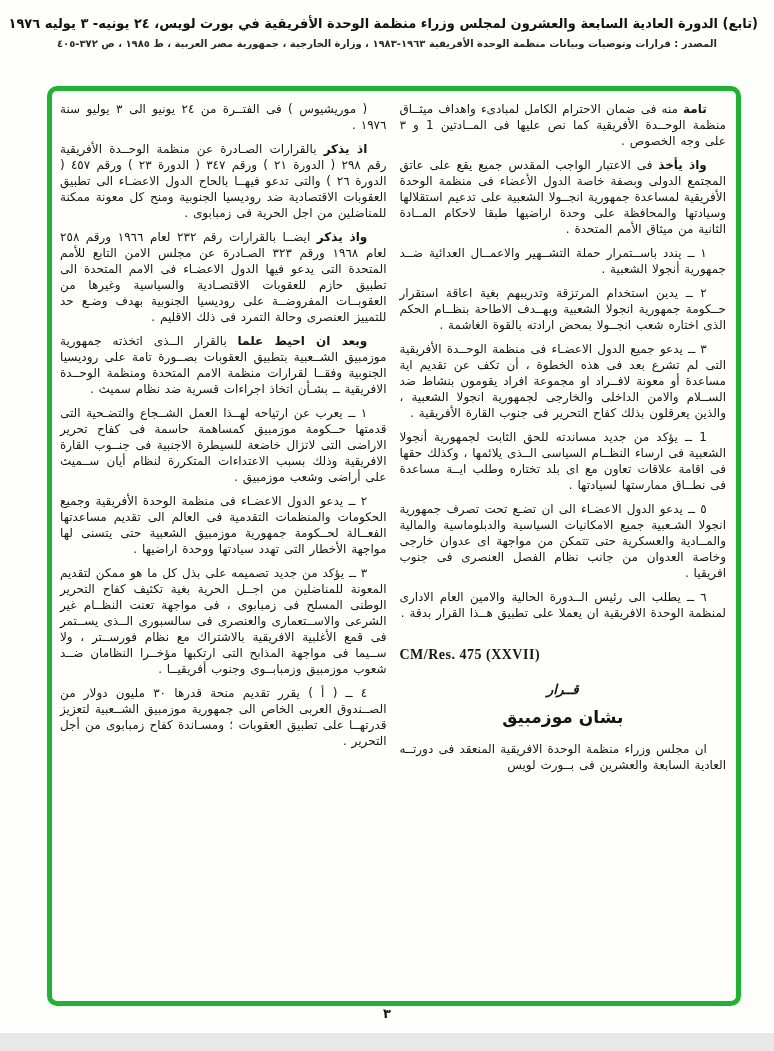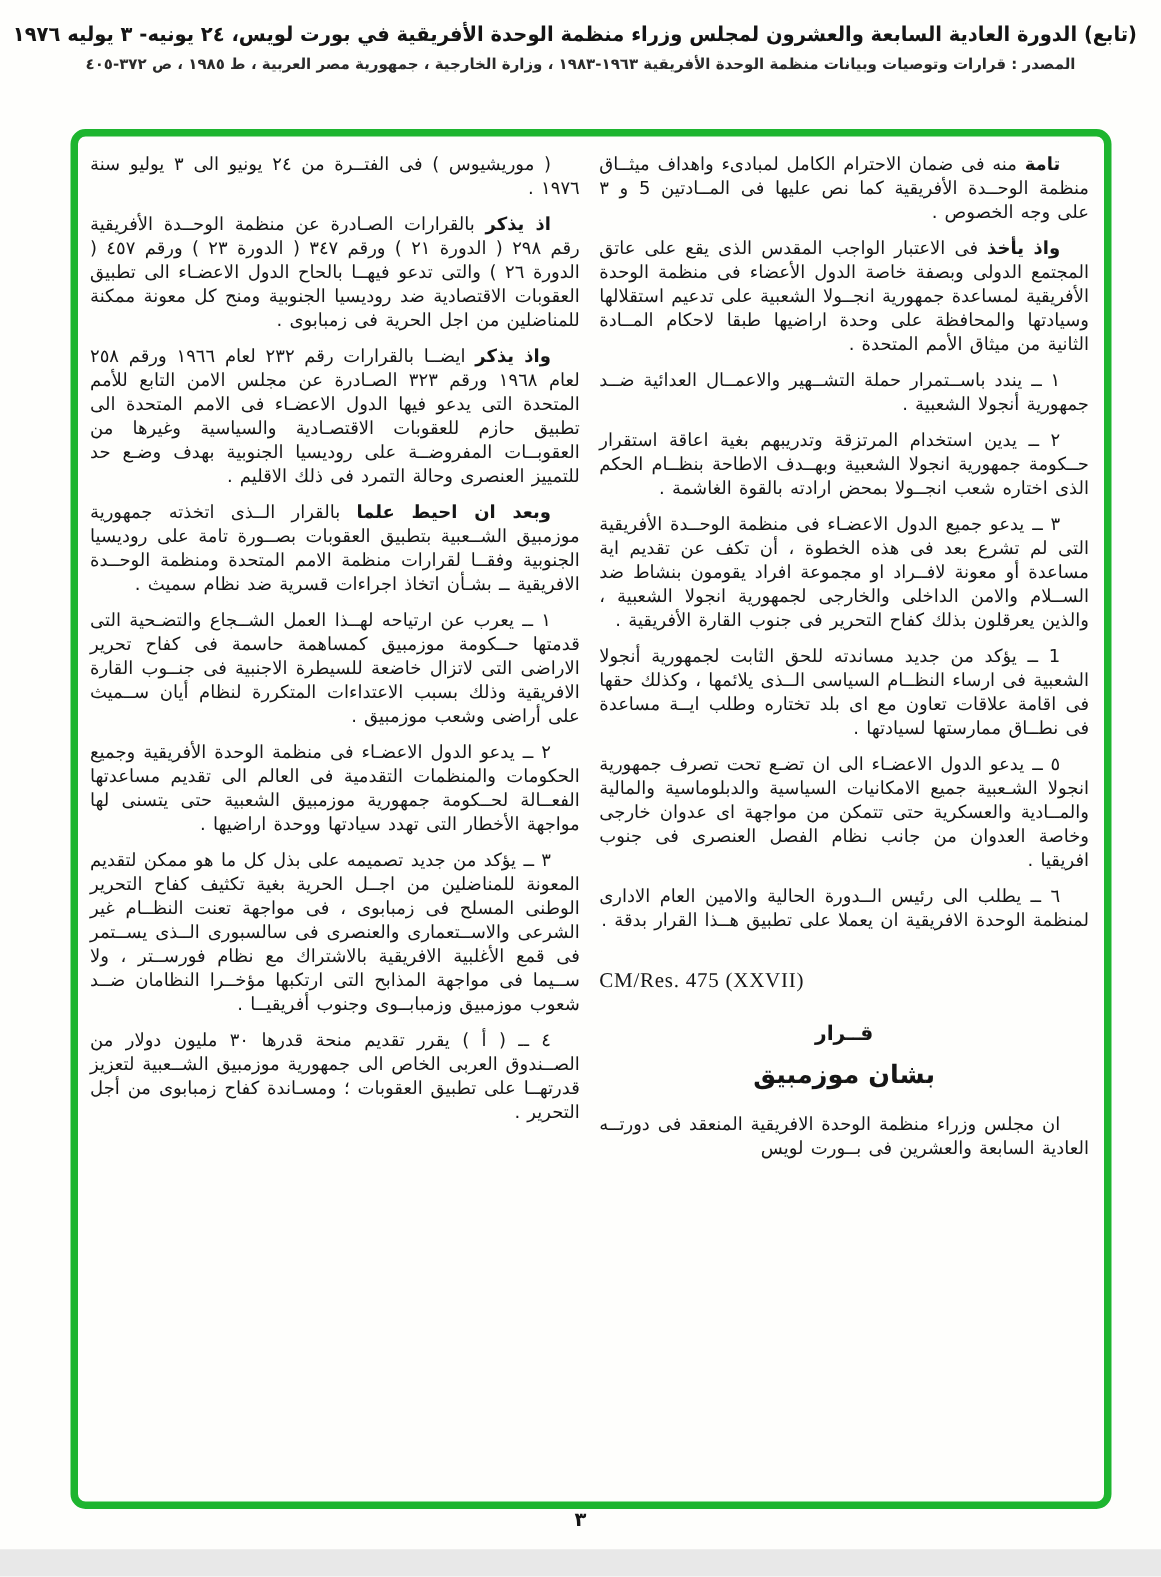--- a/index.html
+++ b/index.html
@@ -70,30 +70,31 @@
     text-indent: 1.6em;
     margin-bottom: 8px;
     word-spacing: 1px;
   }
   .col p.body-par .lead { font-weight: bold; }
   
   .res-ref {
     direction: ltr;
     text-align: left;
     font-family: "Liberation Serif", "DejaVu Serif", serif;
-    font-weight: normal;
+    font-weight: bold;
     font-size: 14px;
     margin: 26px 0 18px 0;
     letter-spacing: 0.5px;
   }
   .res-title {
     text-align: center;
     font-weight: bold;
     font-size: 13.5px;
     margin-bottom: 12px;
+    font-style: italic;
   }
   .res-subtitle {
     text-align: center;
     font-weight: bold;
     font-size: 17px;
     margin-bottom: 16px;
   }
   
   .page-number {
     position: absolute;
@@ -112,22 +113,22 @@
 
   <div class="header">
     <div class="header-line1">(تابع) الدورة العادية السابعة والعشرون لمجلس وزراء منظمة الوحدة الأفريقية في بورت لويس، ٢٤ يونيه- ٣ يوليه ١٩٧٦</div>
     <div class="header-line2">المصدر : قرارات وتوصيات وبيانات منظمة الوحدة الأفريقية ١٩٦٣-١٩٨٣ ، وزارة الخارجية ، جمهورية مصر العربية ، ط ١٩٨٥ ، ص ٣٧٢-٤٠٥</div>
   </div>
 
   <div class="frame">
     <div class="frame-inner">
 
       <div class="col">
-        <p class="body-par"><span class="lead">تامة</span> <span>منه فى ضمان الاحترام الكامل لمبادىء واهداف ميثــاق منظمة الوحــدة الأفريقية كما نص عليها فى المــادتين 5 و ٣ على وجه الخصوص .</span></p>
-        <p class="body-par"><span class="lead">واذ يأخذ</span> <span>فى الاعتبار الواجب المقدس الذى يقع على عاتق المجتمع الدولى وبصفة خاصة الدول الأعضاء فى منظمة الوحدة الأفريقية لمساعدة جمهورية انجــولا الشعبية على تدعيم استقلالها وسيادتها والمحافظة على وحدة اراضيها طبقا لاحكام المــادة الثانية من ميثاق الأمم المتحدة .</span></p>
+        <p class="body-par"><span class="lead">تامة</span> <span>منه فى ضمان الاحترام الكامل لمبادىء واهداف ميثــاق منظمة الوحــدة الأفريقية كما نص عليها فى المــادتين 1 و ٣ على وجه الخصوص .</span></p>
+        <p class="body-par"><span class="lead">واذ يأخذ</span> <span>فى الاعتبار الواجب المقدس جميع يقع على عاتق المجتمع الدولى وبصفة خاصة الدول الأعضاء فى منظمة الوحدة الأفريقية لمساعدة جمهورية انجــولا الشعبية على تدعيم استقلالها وسيادتها والمحافظة على وحدة اراضيها طبقا لاحكام المــادة الثانية من ميثاق الأمم المتحدة .</span></p>
         <p class="body-par"><span>١ ــ يندد باســتمرار حملة التشــهير والاعمــال العدائية ضــد جمهورية أنجولا الشعبية .</span></p>
         <p class="body-par"><span>٢ ــ يدين استخدام المرتزقة وتدريبهم بغية اعاقة استقرار حــكومة جمهورية انجولا الشعبية وبهــدف الاطاحة بنظــام الحكم الذى اختاره شعب انجــولا بمحض ارادته بالقوة الغاشمة .</span></p>
         <p class="body-par"><span>٣ ــ يدعو جميع الدول الاعضـاء فى منظمة الوحــدة الأفريقية التى لم تشرع بعد فى هذه الخطوة ، أن تكف عن تقديم اية مساعدة أو معونة لافــراد او مجموعة افراد يقومون بنشاط ضد الســلام والامن الداخلى والخارجى لجمهورية انجولا الشعبية ، والذين يعرقلون بذلك كفاح التحرير فى جنوب القارة الأفريقية .</span></p>
         <p class="body-par"><span>1 ــ يؤكد من جديد مساندته للحق الثابت لجمهورية أنجولا الشعبية فى ارساء النظــام السياسى الــذى يلائمها ، وكذلك حقها فى اقامة علاقات تعاون مع اى بلد تختاره وطلب ايــة مساعدة فى نطــاق ممارستها لسيادتها .</span></p>
         <p class="body-par"><span>٥ ــ يدعو الدول الاعضـاء الى ان تضـع تحت تصرف جمهورية انجولا الشـعبية جميع الامكانيات السياسية والدبلوماسية والمالية والمــادية والعسكرية حتى تتمكن من مواجهة اى عدوان خارجى وخاصة العدوان من جانب نظام الفصل العنصرى فى جنوب افريقيا .</span></p>
         <p class="body-par"><span>٦ ــ يطلب الى رئيس الــدورة الحالية والامين العام الادارى لمنظمة الوحدة الافريقية ان يعملا على تطبيق هــذا القرار بدقة .</span></p>
 
         <div class="res-ref">CM/Res. 475 (XXVII)</div>
         <div class="res-title">قــرار</div>
         <div class="res-subtitle">بشان موزمبيق</div>

